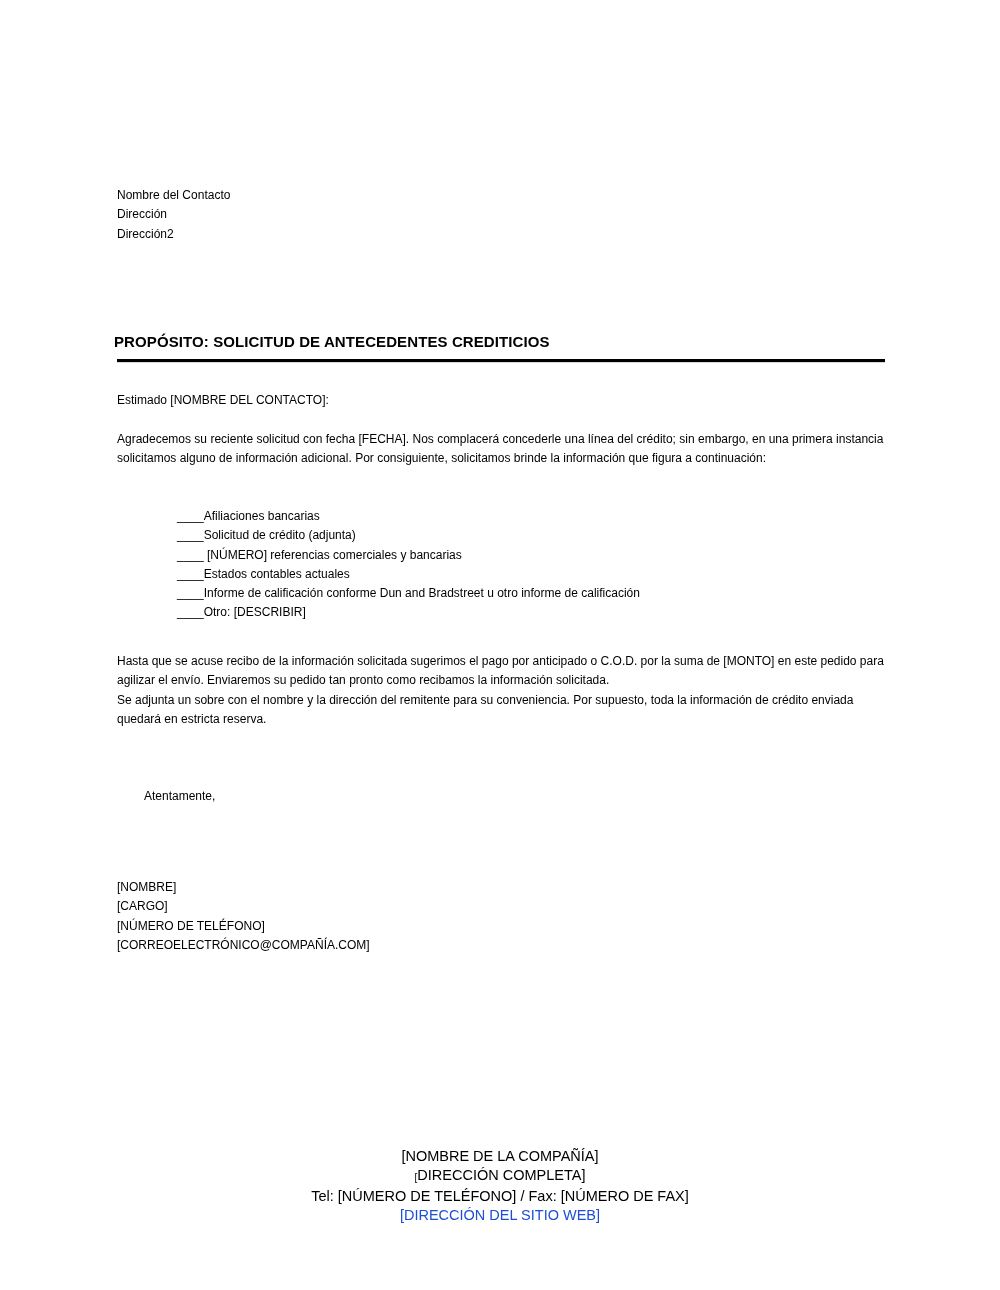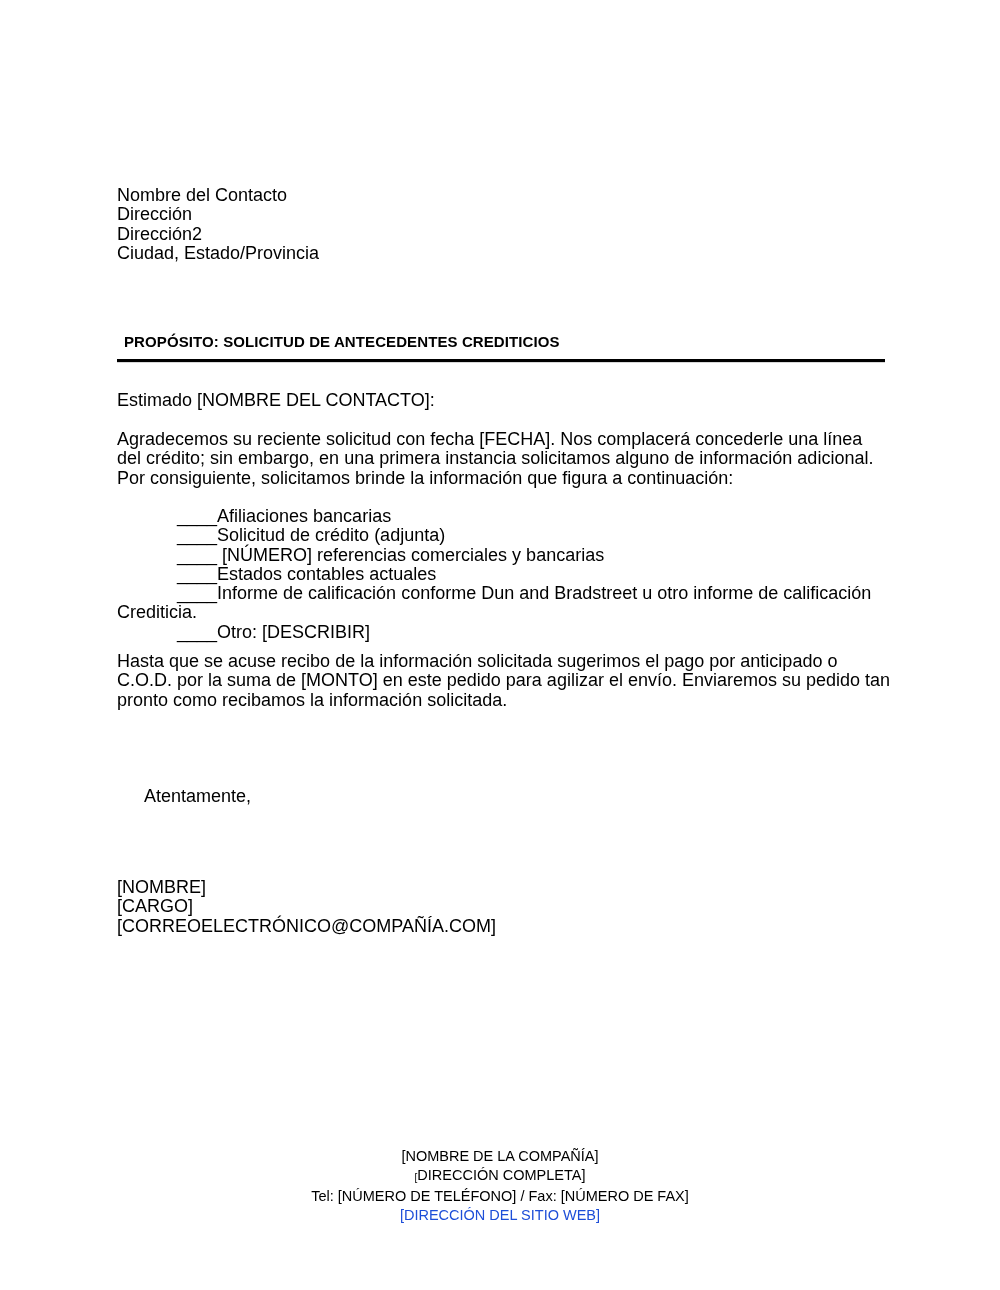--- a/index.html
+++ b/index.html
@@ -17,35 +17,35 @@
     position: relative;
     width: 1000px;
     height: 1290px;
     margin: 0 auto;
     background: #ffffff;
     overflow: hidden;
   }
   .line,
   .para,
   .item {
-    font-size: 18px;
+    font-size: 12px;
     line-height: 19.3px;
     white-space: pre-wrap;
   }
   
   .addr-block {
     position: absolute;
     left: 117px;
     top: 186px;
     width: 500px;
   }
   
   .subject {
     position: absolute;
-    left: 124px;
+    left: 114px;
     top: 332px;
     width: 768px;
     font-size: 15px;
     font-weight: bold;
     line-height: 19.3px;
     letter-spacing: 0.1px;
   }
   .rule {
     position: absolute;
     left: 117px;
@@ -129,49 +129,49 @@
 </style>
 </head>
 <body>
 
 <div class="page">
 
   <div class="addr-block">
     <div class="line">Nombre del Contacto</div>
     <div class="line">Dirección</div>
     <div class="line">Dirección2</div>
-    <div class="line">Ciudad, Estado/Provincia</div>
   </div>
 
   <div class="subject">PROPÓSITO: SOLICITUD DE ANTECEDENTES CREDITICIOS</div>
   <div class="rule"></div>
 
   <div class="salutation line">Estimado [NOMBRE DEL CONTACTO]:</div>
 
   <div class="para-intro para">Agradecemos su reciente solicitud con fecha [FECHA]. Nos complacerá concederle una línea del crédito; sin embargo, en una primera instancia solicitamos alguno de información adicional. Por consiguiente, solicitamos brinde la información que figura a continuación:</div>
 
   <div class="checklist">
     <div class="item item-indent">____Afiliaciones bancarias</div>
     <div class="item item-indent">____Solicitud de crédito (adjunta)</div>
     <div class="item item-indent">____ [NÚMERO] referencias comerciales y bancarias</div>
     <div class="item item-indent">____Estados contables actuales</div>
     <div class="item item-indent">____Informe de calificación conforme Dun and Bradstreet u otro informe de calificación</div>
-    <div class="item item-hang">Crediticia.</div>
     <div class="item item-indent">____Otro: [DESCRIBIR]</div>
   </div>
 
   <div class="para-body">
     <div class="para">Hasta que se acuse recibo de la información solicitada sugerimos el pago por anticipado o C.O.D. por la suma de [MONTO] en este pedido para agilizar el envío. Enviaremos su pedido tan pronto como recibamos la información solicitada.</div>
+    <div class="para">Se adjunta un sobre con el nombre y la dirección del remitente para su conveniencia. Por supuesto, toda la información de crédito enviada quedará en estricta reserva.</div>
   </div>
 
   <div class="closing line">Atentamente,</div>
 
   <div class="signature">
     <div class="line">[NOMBRE]</div>
     <div class="line">[CARGO]</div>
+    <div class="line">[NÚMERO DE TELÉFONO]</div>
     <div class="line">[CORREOELECTRÓNICO@COMPAÑÍA.COM]</div>
   </div>
 
   <div class="footer">
     <div class="footer-company">[NOMBRE DE LA COMPAÑÍA]</div>
     <div class="footer-address"><span class="tiny-bracket">[</span><span>DIRECCIÓN COMPLETA]</span></div>
     <div class="footer-contact">Tel: [NÚMERO DE TELÉFONO] / Fax: [NÚMERO DE FAX]</div>
     <div class="footer-web" style="color: #1d4ed8;">[DIRECCIÓN DEL SITIO WEB]</div>
   </div>
 

